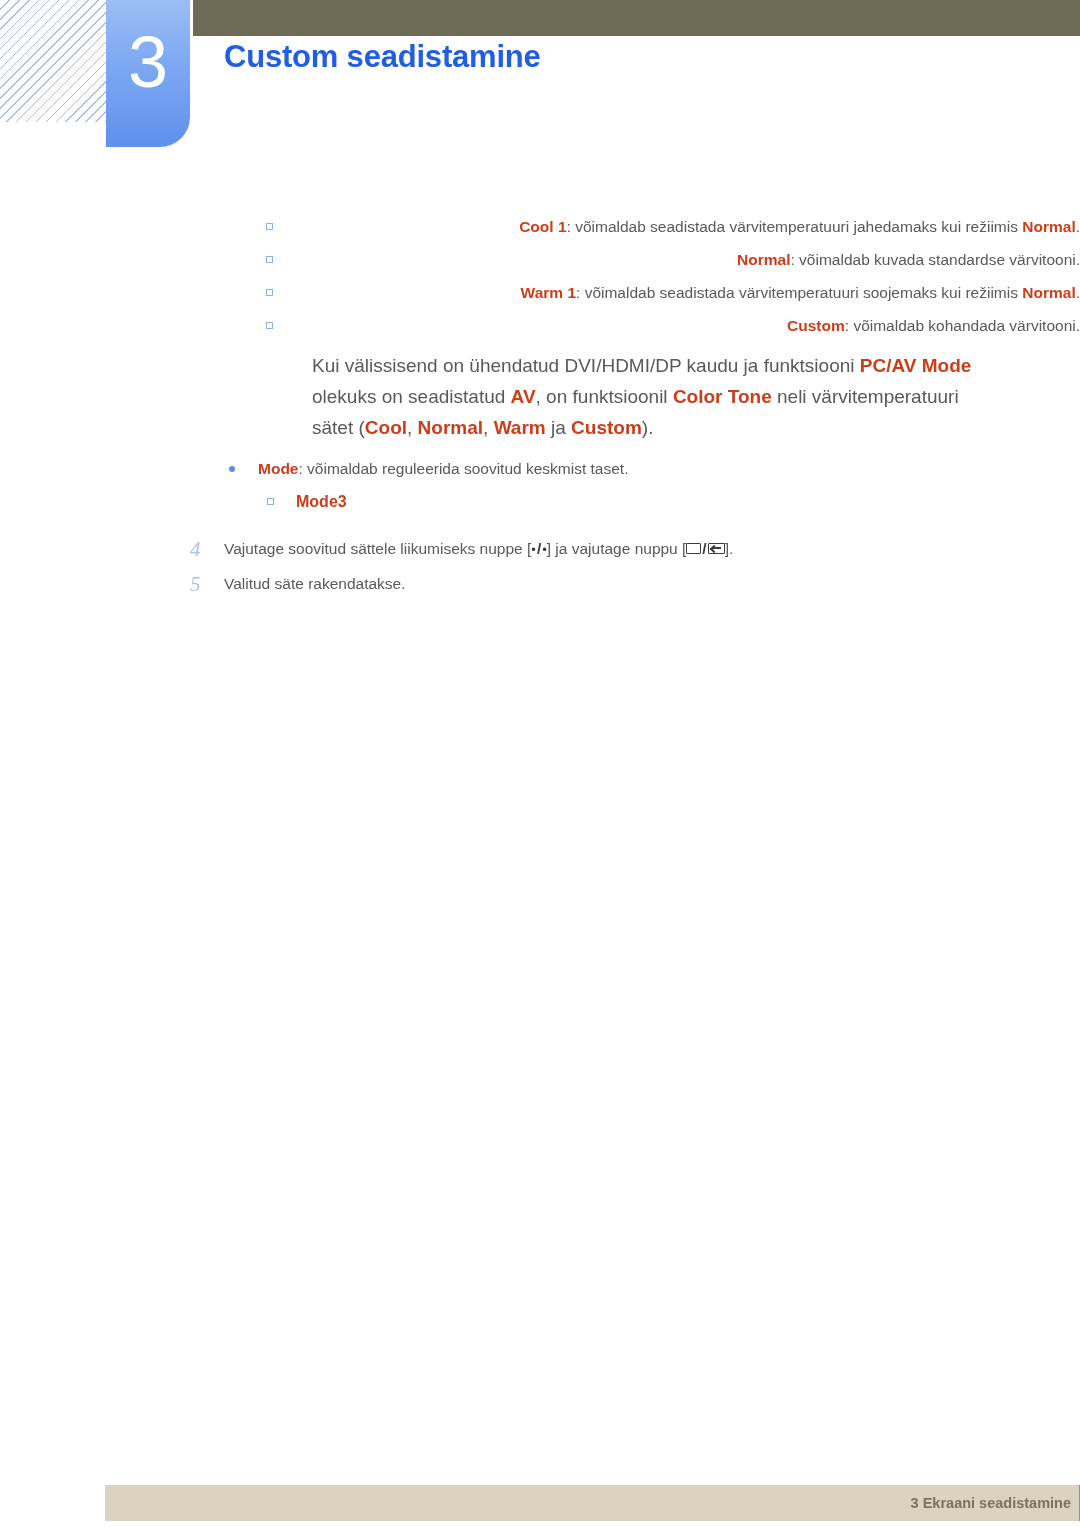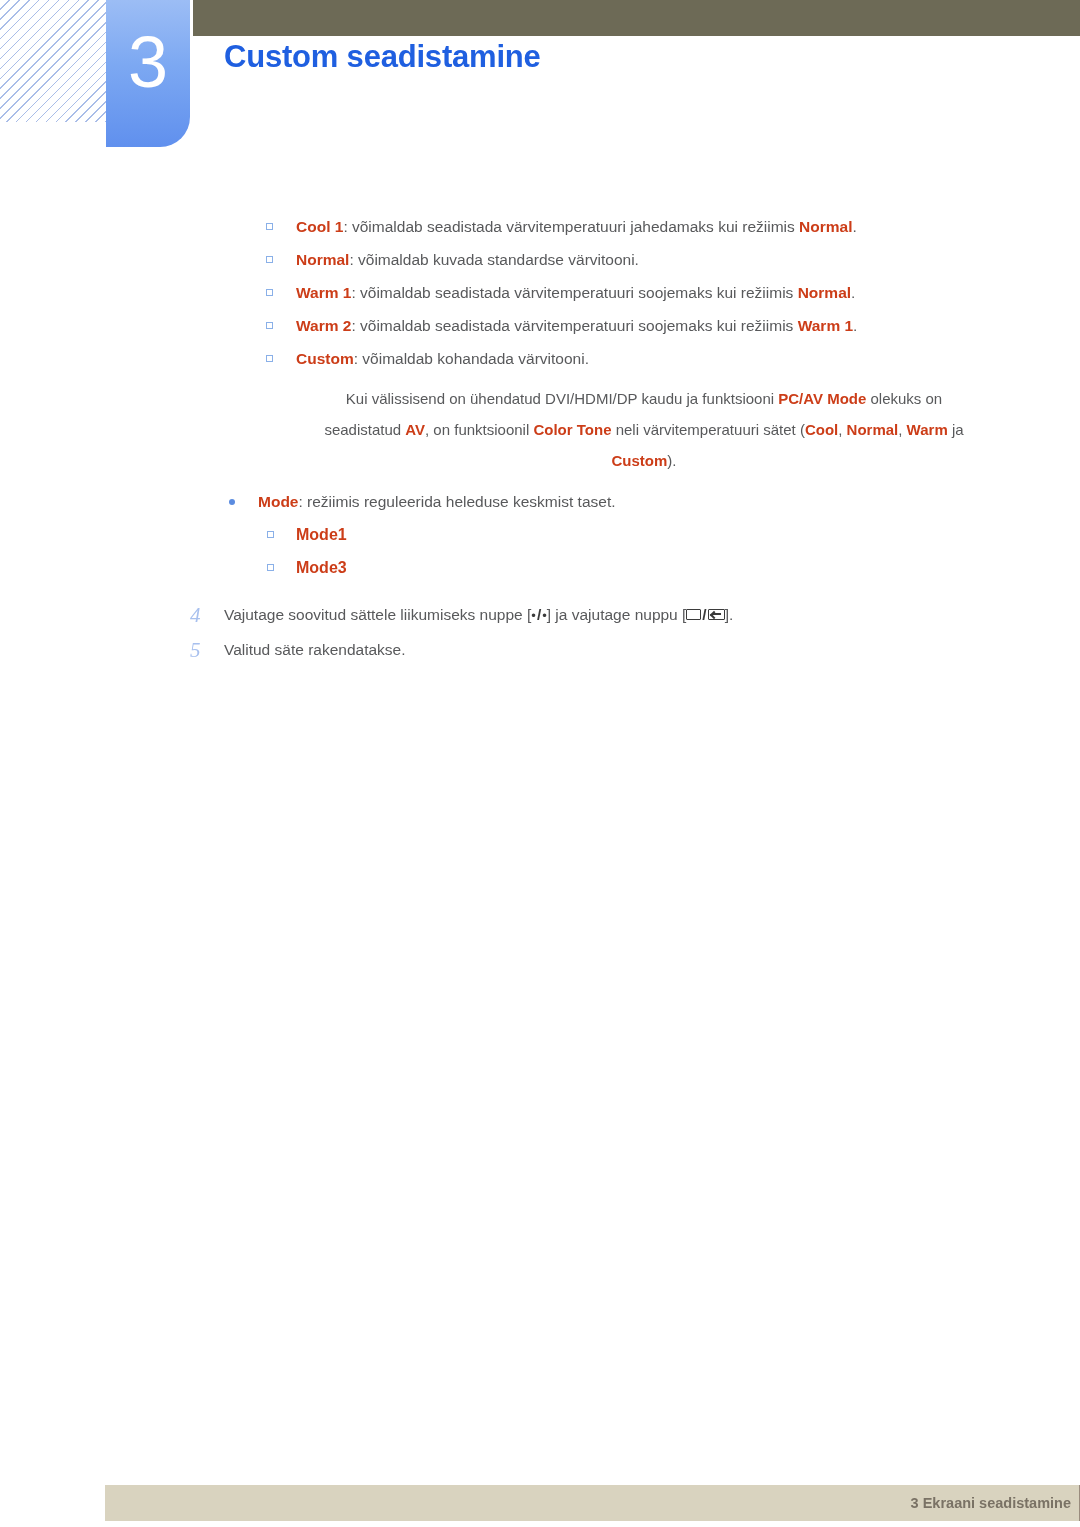--- a/index.html
+++ b/index.html
@@ -69,21 +69,21 @@
   }
 
   
   .content {
     position: absolute;
     left: 0;
     top: 210px;
     width: 1080px;
   }
 
-  .lvl2-list { margin: 0; padding: 0; list-style: none; }
+  .lvl2-list { margin: 0; padding: 0; list-style: none; text-align: right; }
 
   .lvl2-item {
     position: relative;
     padding-left: 296px;
     font-size: 15.5px;
     line-height: 33px;
     color: #58595b;
     white-space: nowrap;
   }
   .lvl2-item .sq {
@@ -94,25 +94,24 @@
     height: 7px;
     border: 1px solid #8ab0e8;
     background: #ffffff;
     box-sizing: border-box;
   }
 
   .note-para {
     margin: 0;
     padding-left: 312px;
     padding-right: 104px;
-    font-size: 15px;
+    font-size: 19px;
     line-height: 31px;
     color: #58595b;
     padding-top: 8px;
-    text-align: center;
   }
 
   .lvl1-item {
     position: relative;
     padding-left: 258px;
     font-size: 15.5px;
     line-height: 33px;
     color: #58595b;
     padding-top: 9px;
     white-space: nowrap;
@@ -268,39 +267,31 @@
     <li class="lvl2-item">
       <span class="sq"></span>
       <span class="kw">Normal</span><span>: võimaldab kuvada standardse värvitooni.</span><span class="kw"></span><span></span>
     </li>
     <li class="lvl2-item">
       <span class="sq"></span>
       <span class="kw">Warm 1</span><span>: võimaldab seadistada värvitemperatuuri soojemaks kui režiimis </span><span class="kw">Normal</span><span>.</span>
     </li>
     <li class="lvl2-item">
       <span class="sq"></span>
-      <span class="kw">Warm 2</span><span>: võimaldab seadistada värvitemperatuuri soojemaks kui režiimis </span><span class="kw">Warm 1</span><span>.</span>
-    </li>
-    <li class="lvl2-item">
-      <span class="sq"></span>
       <span class="kw">Custom</span><span>: võimaldab kohandada värvitooni.</span><span class="kw"></span><span></span>
     </li>
   </ul>
 
   <p class="note-para"><span>Kui välissisend on ühendatud DVI/HDMI/DP kaudu ja funktsiooni </span><span class="kw">PC/AV Mode</span><span> olekuks on seadistatud </span><span class="kw">AV</span><span>, on funktsioonil </span><span class="kw">Color Tone</span><span> neli värvitemperatuuri sätet (</span><span class="kw">Cool</span><span>, </span><span class="kw">Normal</span><span>, </span><span class="kw">Warm</span><span> ja </span><span class="kw">Custom</span><span>).</span></p>
 
   <div class="lvl1-item">
     <span class="dot"></span>
-    <span class="kw">Mode</span><span>: režiimis reguleerida heleduse keskmist taset.</span>
+    <span class="kw">Mode</span><span>: võimaldab reguleerida soovitud keskmist taset.</span>
   </div>
 
-  <div class="mode-item">
-    <span class="sq"></span>
-    <span>Mode1</span>
-  </div>
   <div class="mode-item">
     <span class="sq"></span>
     <span>Mode3</span>
   </div>
 
   <div class="steps">
     <div class="step">
       <span class="num">4</span><span>Vajutage soovitud sättele liikumiseks nuppe [</span><span class="dot-btn">•</span><span class="sep-slash">/</span><span class="dot-btn">•</span><span>] ja vajutage nuppu [</span><span class="btn-glyph glyph-menu"></span><span class="sep-slash">/</span><span class="btn-glyph glyph-enter"></span><span>].</span>
     </div>
     <div class="step">

